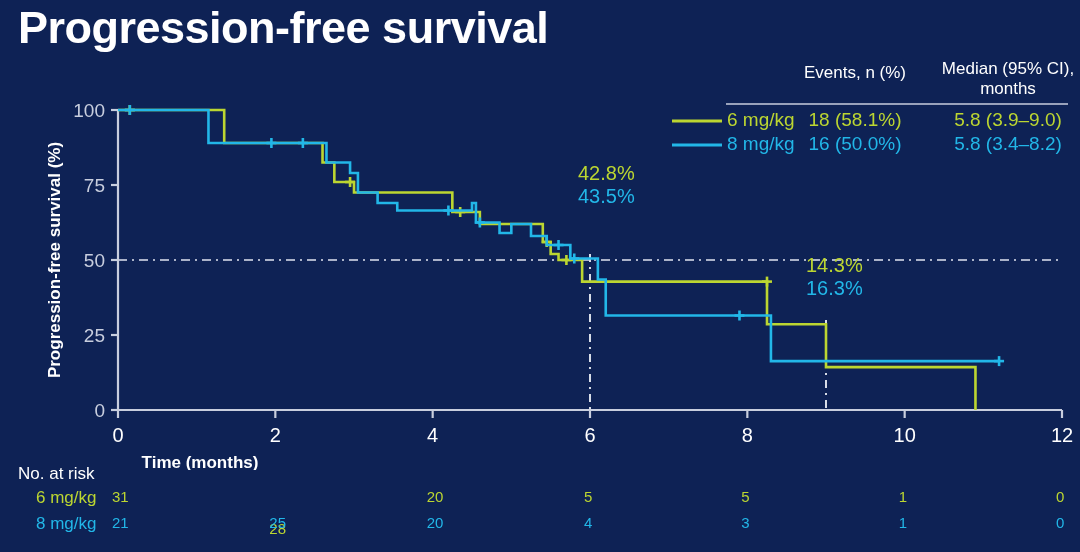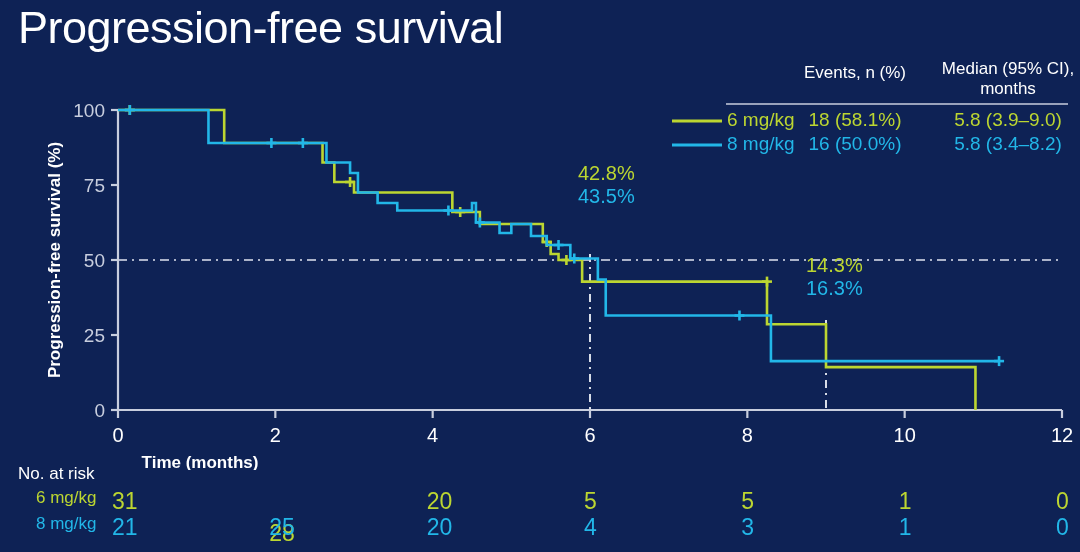--- a/index.html
+++ b/index.html
@@ -5,36 +5,36 @@
   html,body{margin:0;padding:0;}
   body{
     width:1080px;height:552px;
     background:#0e2255;
     font-family:"Liberation Sans", sans-serif;
     overflow:hidden;
     position:relative;
   }
   #page-title{
     position:absolute;left:18px;top:2px;
-    font-size:45px;font-weight:normal;color:#ffffff;
+    font-size:45px;font-weight:bold;color:#ffffff;
     letter-spacing:-0.5px;
   }
   #chart-root{position:absolute;left:0;top:0;}
   .risk-table{
     position:absolute;left:0;top:462px;width:908px;height:90px;
   }
   .risk-head{
     position:absolute;left:18px;top:2px;
     color:#ffffff;font-size:17px;
   }
   .risk-row-label{
     position:absolute;font-size:17px;
   }
   .risk-val{
-    position:absolute;font-size:23px;text-align:left;
+    position:absolute;font-size:15px;text-align:left;
   }
   svg{display:block;}
   text{font-family:"Liberation Sans", sans-serif;}
 </style>
 </head>
 <body>
 
 <div id="page-title">Progression-free survival</div>
 
 <div id="chart-root">

